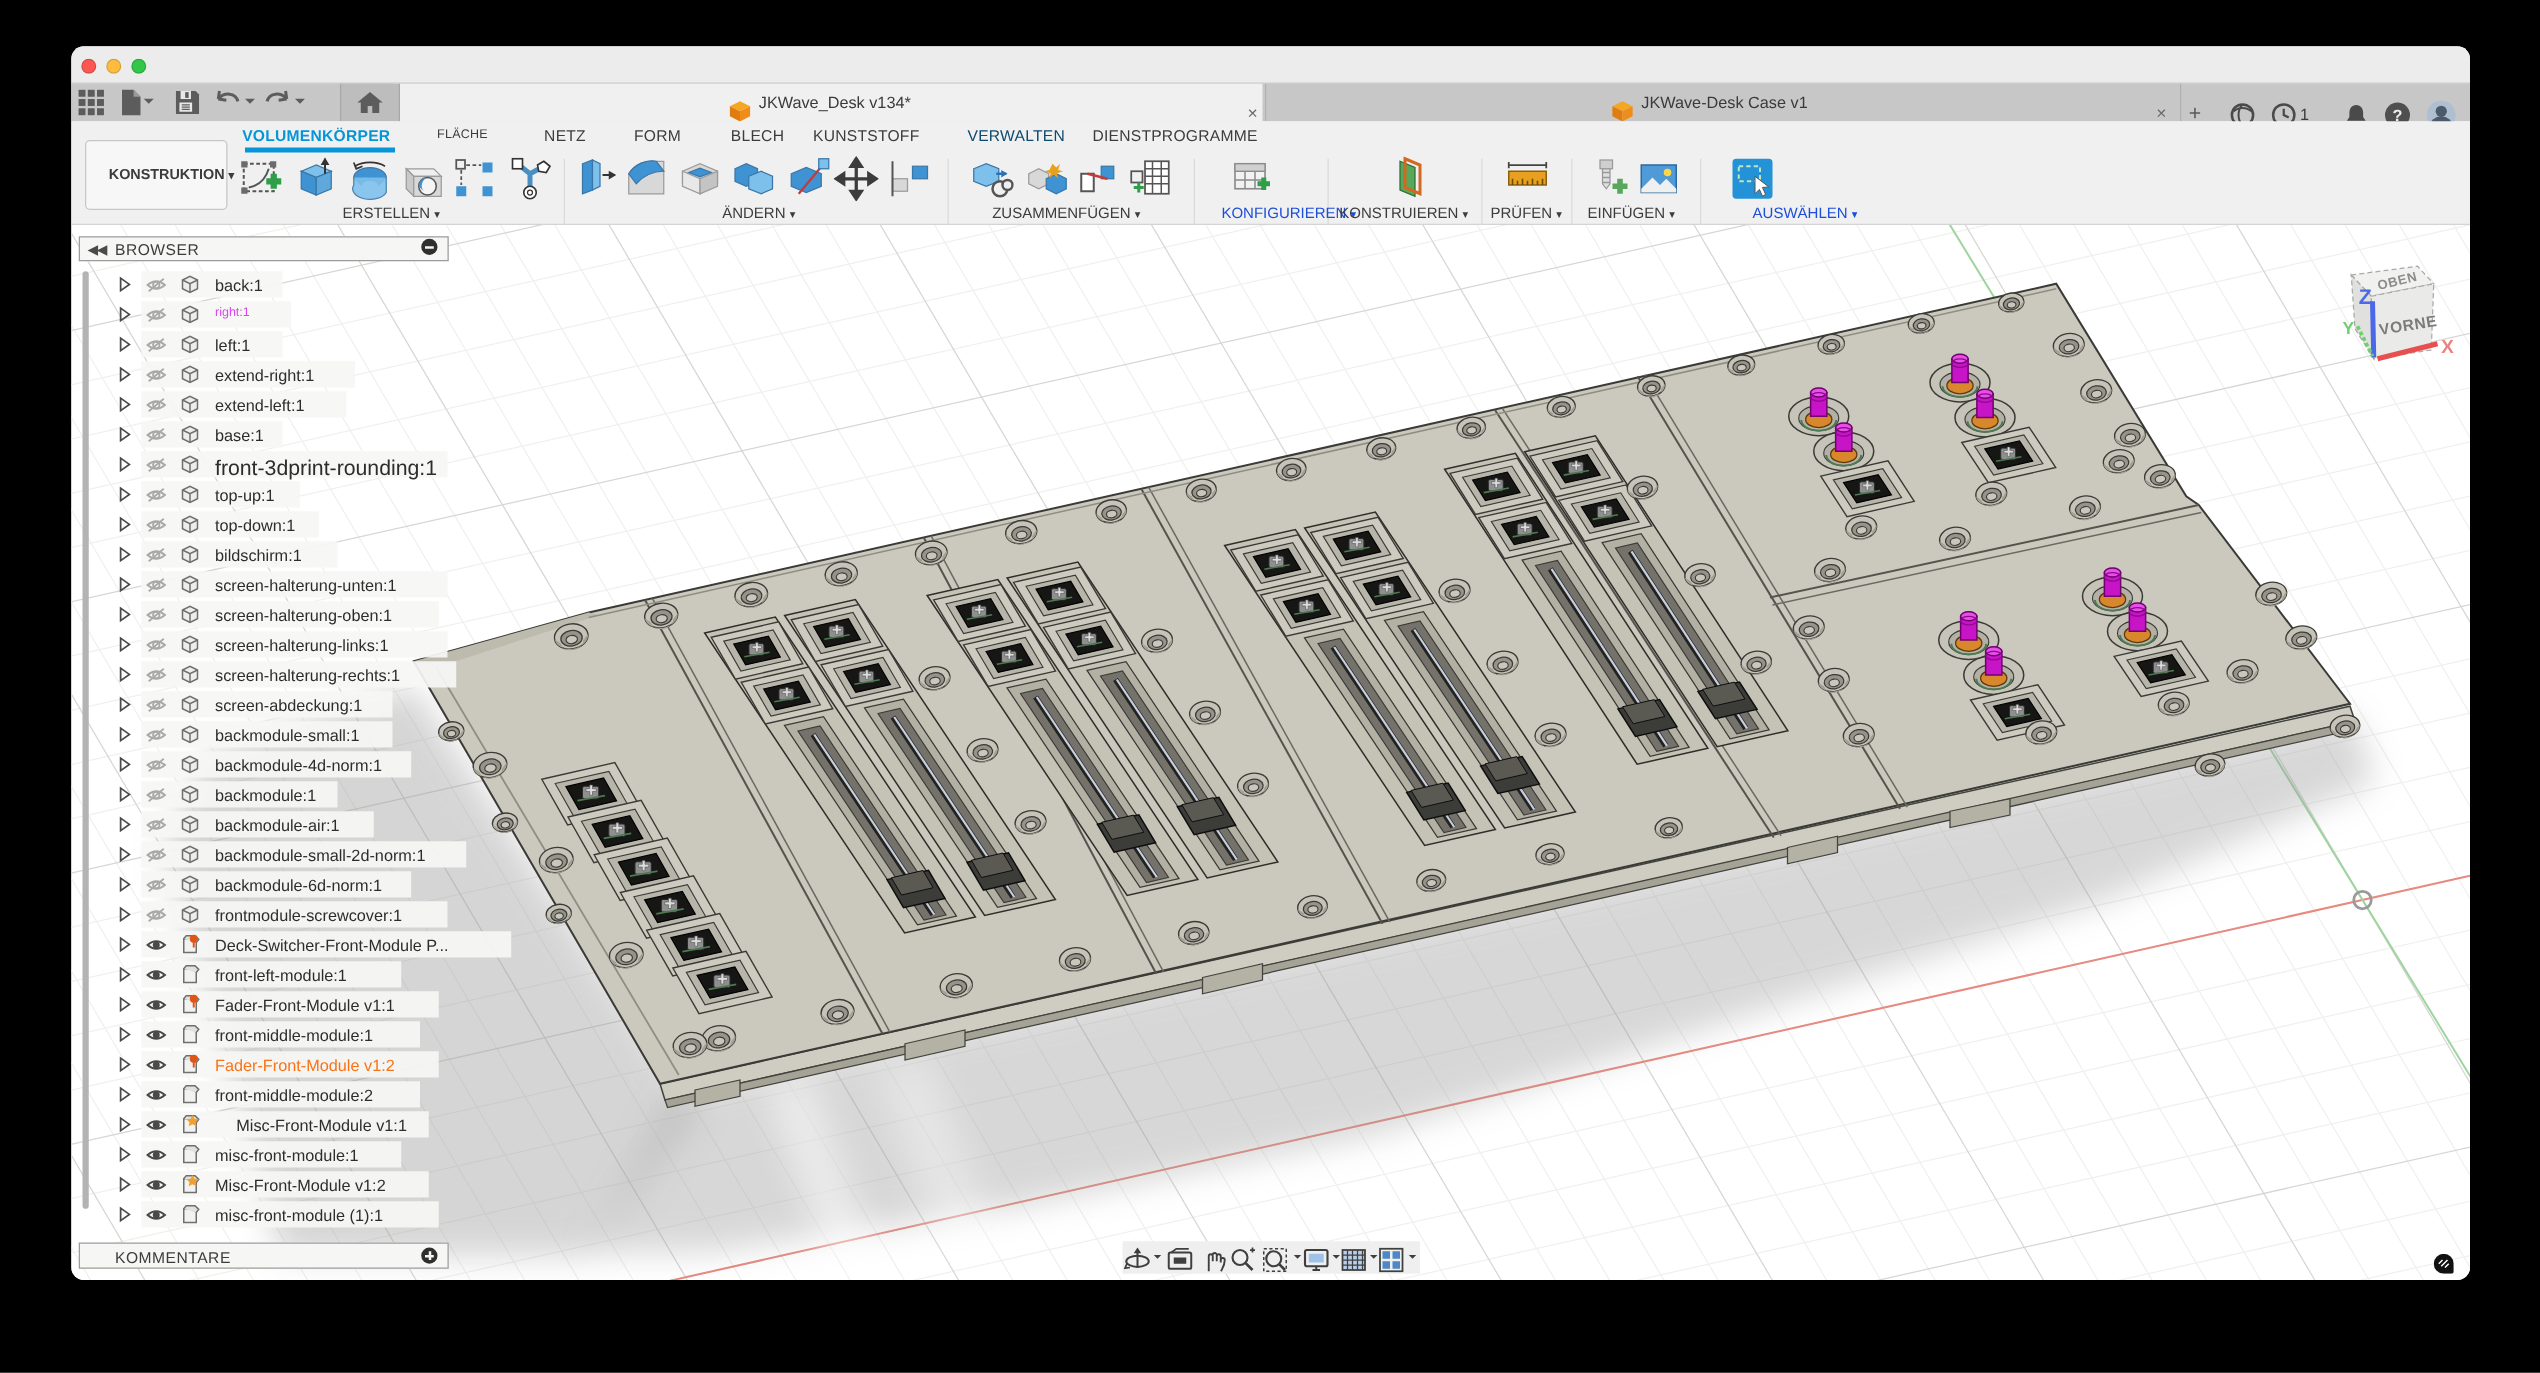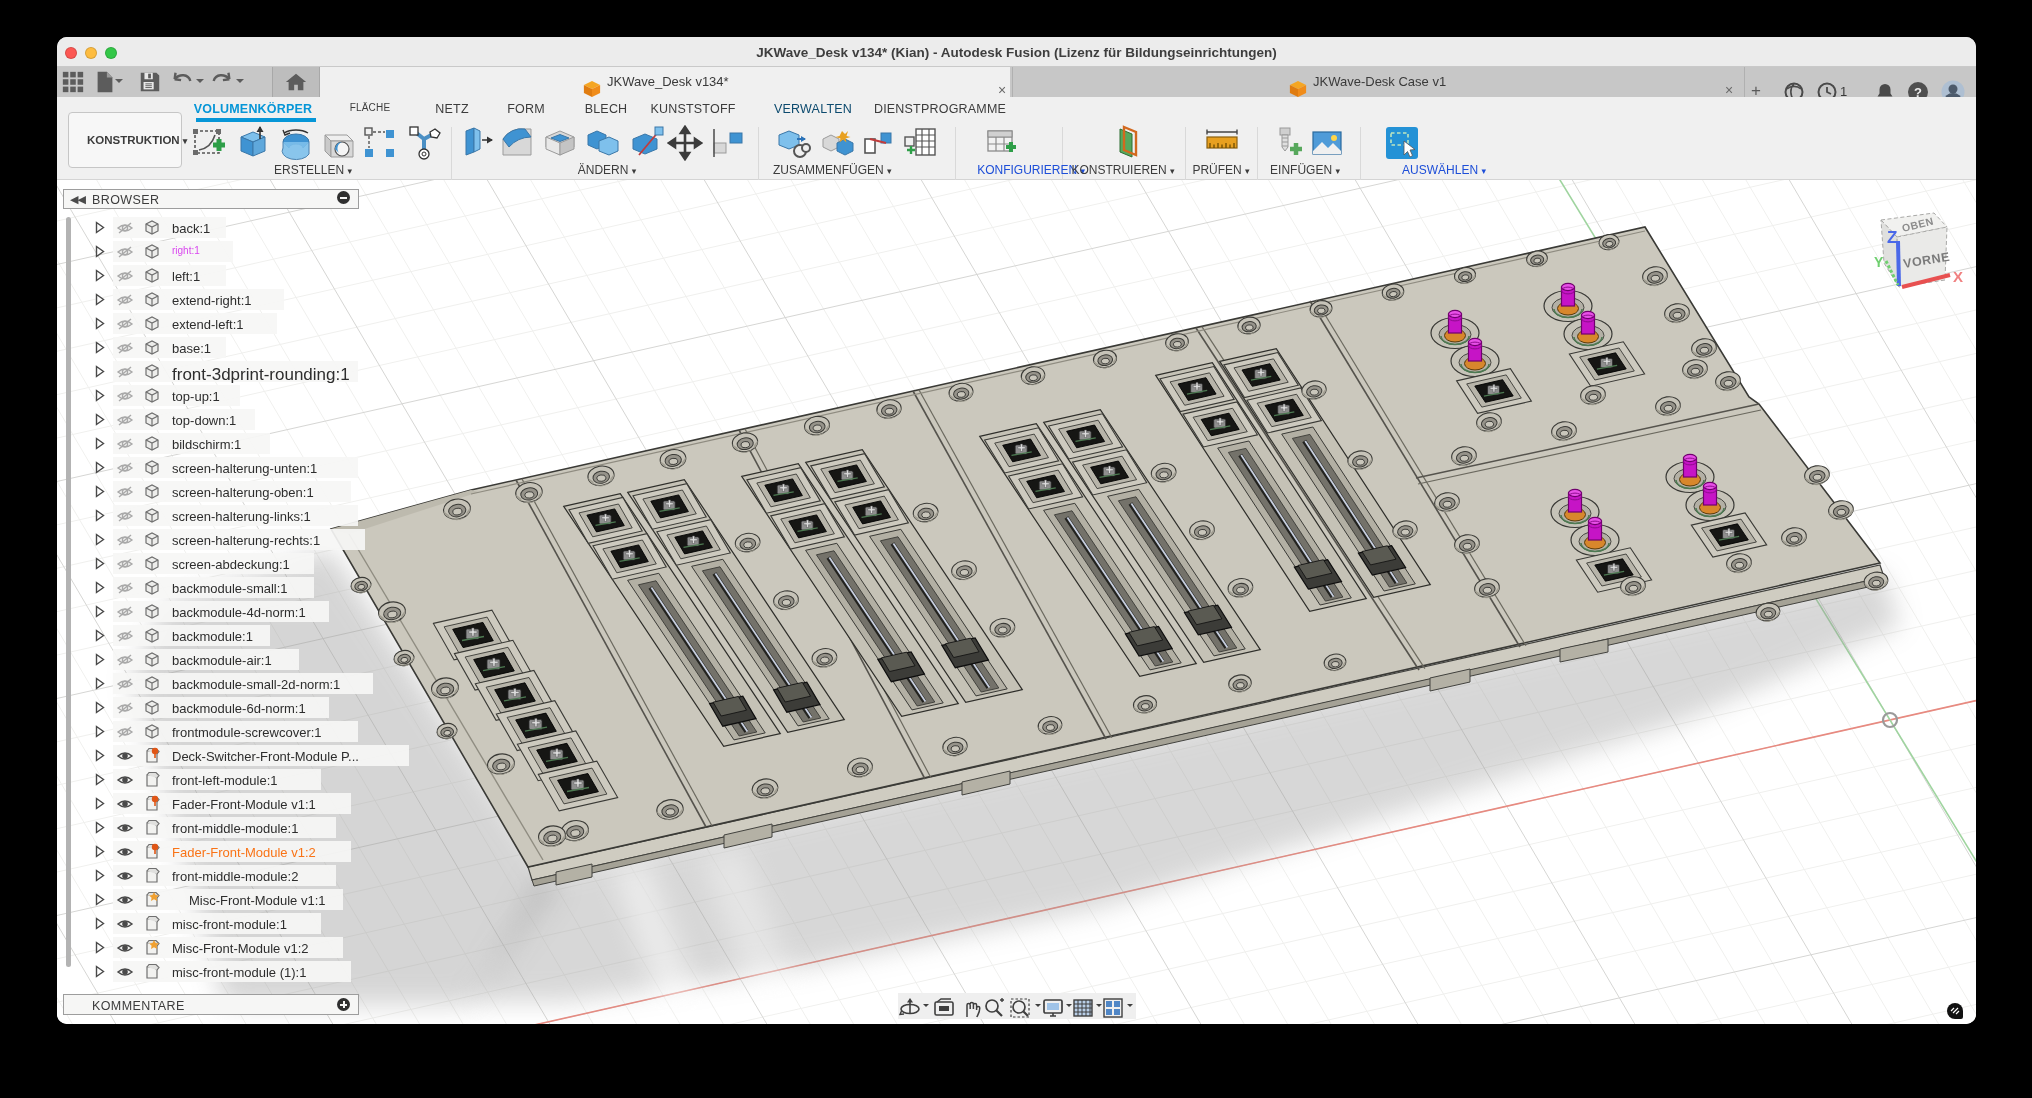--- a/index.html
+++ b/index.html
@@ -1,18 +1,17 @@
 <!DOCTYPE html>
 <html><head><meta charset="utf-8"><style>html,body{margin:0;padding:0;background:#000;width:2032px;height:1098px;overflow:hidden}*{box-sizing:border-box;font-family:"Liberation Sans",sans-serif}</style></head><body>
 <div style="position:absolute;left:57px;top:37px;width:1919px;height:987px;border-radius:10px;background:#f0f0f0;overflow:hidden">
     <div style="position:absolute;left:0;top:0;width:100%;height:30px;background:#ececec;border-bottom:1px solid #c9c9c9"></div>
     <div style="position:absolute;left:7.5px;top:9.5px;width:12px;height:12px;border-radius:50%;background:#fc5753;border:0.5px solid rgba(0,0,0,0.15)"></div>
     <div style="position:absolute;left:27.5px;top:9.5px;width:12px;height:12px;border-radius:50%;background:#fdbc40;border:0.5px solid rgba(0,0,0,0.15)"></div>
     <div style="position:absolute;left:47.5px;top:9.5px;width:12px;height:12px;border-radius:50%;background:#33c748;border:0.5px solid rgba(0,0,0,0.15)"></div>
-    <div style="position:absolute;left:0;top:8px;width:100%;text-align:center;font-size:13.5px;font-weight:bold;color:#3e3e3e">JKWave_Desk v134* (Kian) - Autodesk Fusion (Lizenz für Bildungseinrichtungen)</div>
     <div style="position:absolute;left:0;top:30px;width:100%;height:30px;background:#c7c7c7"></div>
     <div style="position:absolute;left:257px;top:30px;width:696px;height:30px;background:#f0f0f0"></div>
     <div style="position:absolute;left:955px;top:30px;width:733px;height:30px;background:#c7c7c7;border-left:1px solid #b0b0b0;border-right:1px solid #b0b0b0"></div>
     <div style="position:absolute;left:215px;top:30px;width:48px;height:30px;background:#bdbdbd;border-left:1px solid #a8a8a8;border-right:1px solid #a8a8a8"></div>
     <svg width="24" height="24" viewBox="0 0 26 26" style="position:absolute;left:4px;top:33px">
       <rect x="2" y="2" width="6" height="6" fill="#5c5c5c"></rect>
       <rect x="10" y="2" width="6" height="6" fill="#5c5c5c"></rect>
       <rect x="18" y="2" width="6" height="6" fill="#5c5c5c"></rect>
       <rect x="2" y="10" width="6" height="6" fill="#5c5c5c"></rect>
       <rect x="10" y="10" width="6" height="6" fill="#5c5c5c"></rect>
@@ -232,21 +231,21 @@
     </svg>
     <div style="position:absolute;left:394px;top:90px;width:1px;height:72px;background:#d9d9d9"></div>
     <div style="position:absolute;left:701px;top:90px;width:1px;height:72px;background:#d9d9d9"></div>
     <div style="position:absolute;left:898px;top:90px;width:1px;height:72px;background:#d9d9d9"></div>
     <div style="position:absolute;left:1005px;top:90px;width:1px;height:72px;background:#d9d9d9"></div>
     <div style="position:absolute;left:1128px;top:90px;width:1px;height:72px;background:#d9d9d9"></div>
     <div style="position:absolute;left:1200px;top:90px;width:1px;height:72px;background:#d9d9d9"></div>
     <div style="position:absolute;left:1303px;top:90px;width:1px;height:72px;background:#d9d9d9"></div>
     <div style="position:absolute;left:176px;top:126px;width:160px;text-align:center;font-size:12px;color:#3c3c3c">ERSTELLEN <span style="font-size:9px">▾</span></div>
     <div style="position:absolute;left:470px;top:126px;width:160px;text-align:center;font-size:12px;color:#3c3c3c">ÄNDERN <span style="font-size:9px">▾</span></div>
-    <div style="position:absolute;left:716px;top:126px;width:160px;text-align:left;font-size:12px;color:#3c3c3c">ZUSAMMENFÜGEN <span style="font-size:9px">▾</span></div>
+    <div style="position:absolute;left:716px;top:126px;width:160px;text-align:center;font-size:12px;color:#3c3c3c">ZUSAMMENFÜGEN <span style="font-size:9px">▾</span></div>
     <div style="position:absolute;left:868px;top:126px;width:160px;text-align:right;font-size:12px;color:#1d4ed8">KONFIGURIEREN <span style="font-size:9px">▾</span></div>
     <div style="position:absolute;left:986px;top:126px;width:160px;text-align:center;font-size:12px;color:#3c3c3c">KONSTRUIEREN <span style="font-size:9px">▾</span></div>
     <div style="position:absolute;left:1084px;top:126px;width:160px;text-align:center;font-size:12px;color:#3c3c3c">PRÜFEN <span style="font-size:9px">▾</span></div>
     <div style="position:absolute;left:1168px;top:126px;width:160px;text-align:center;font-size:12px;color:#3c3c3c">EINFÜGEN <span style="font-size:9px">▾</span></div>
     <div style="position:absolute;left:1307px;top:126px;width:160px;text-align:center;font-size:12px;color:#1d4ed8">AUSWÄHLEN <span style="font-size:9px">▾</span></div>
     <svg width="1919" height="844" viewBox="0 0 1919 844" style="position:absolute;left:0;top:143px">
       <rect width="1919" height="844" fill="#ffffff"></rect>
       <g stroke="#f0f0ee" stroke-width="1">
         <line x1="-50" y1="-728.9" x2="1969" y2="-1183.2"></line>
         <line x1="-50" y1="-685.5" x2="1969" y2="-1139.8"></line>

